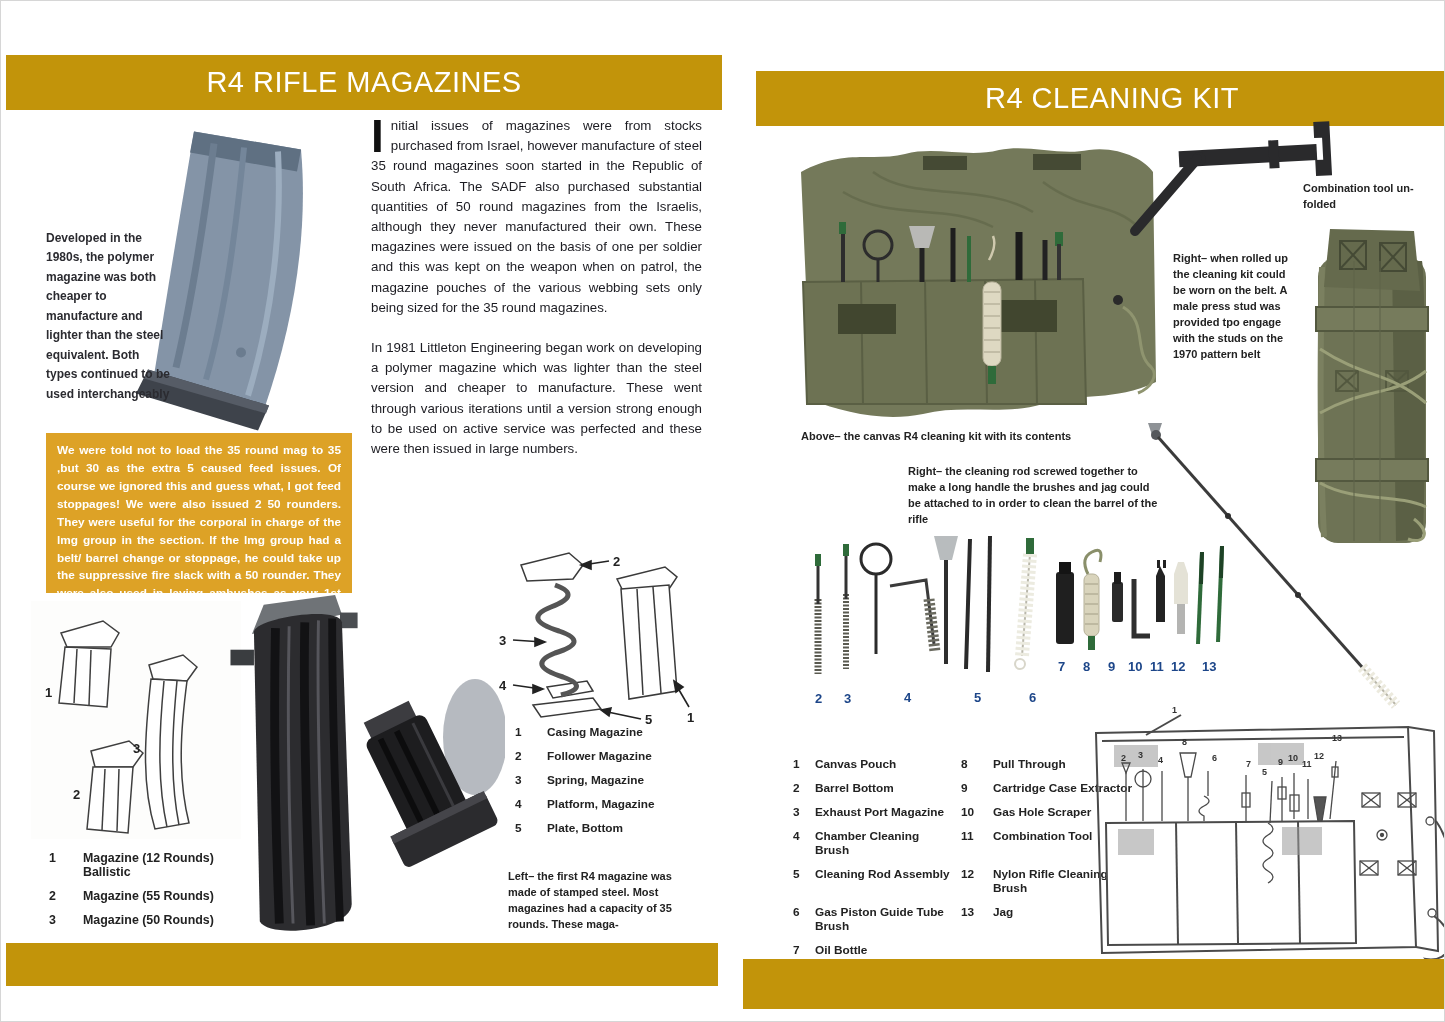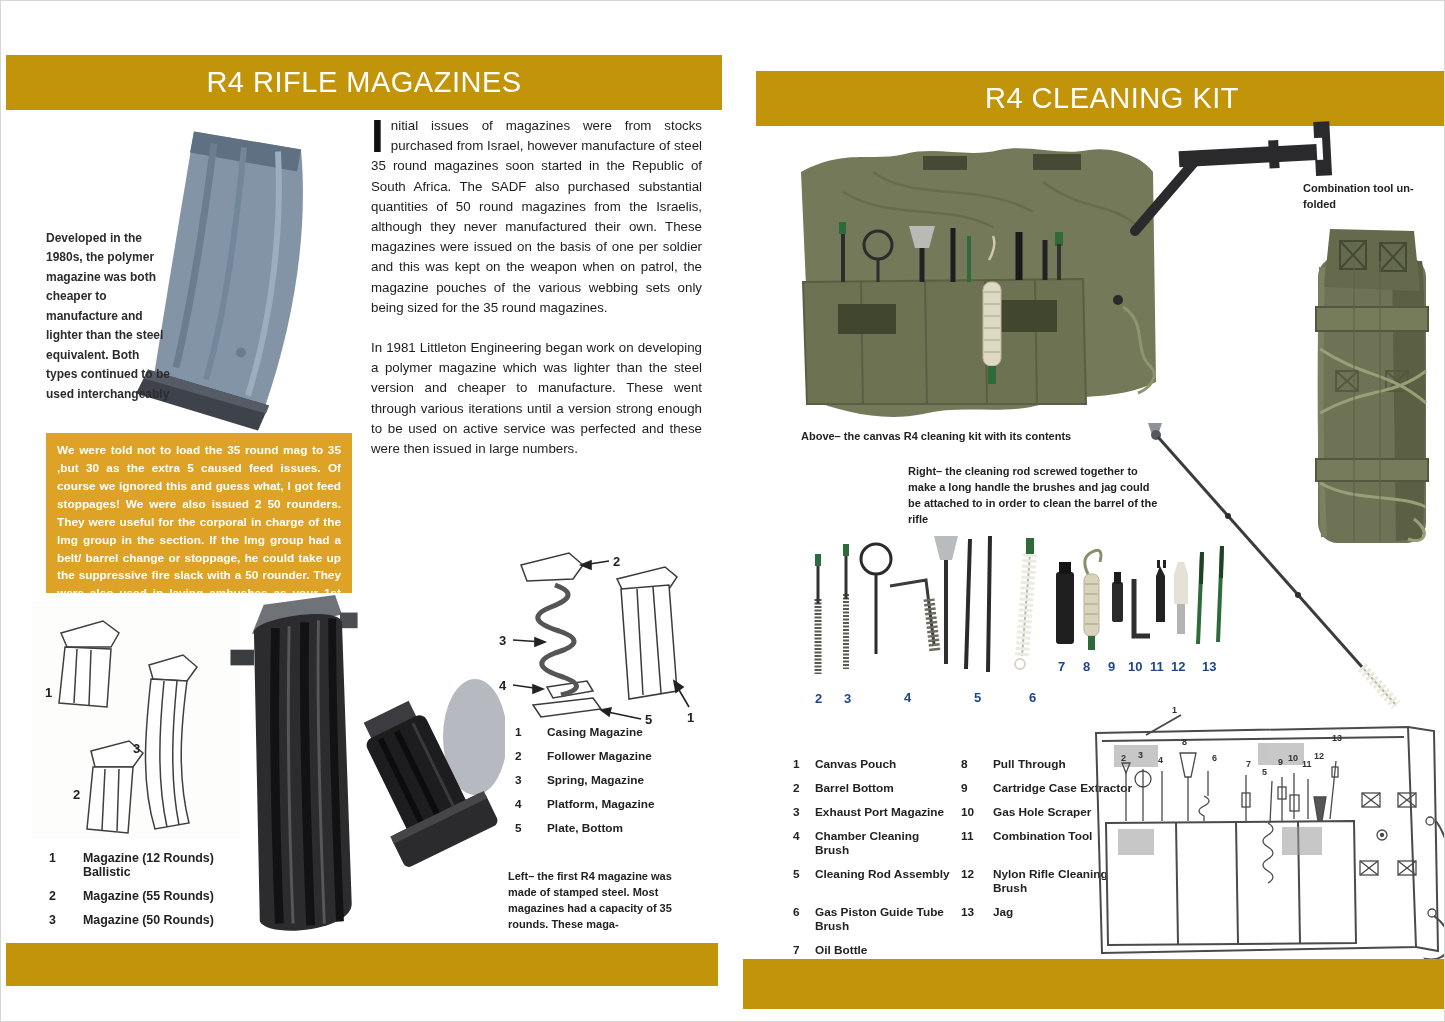--- a/index.html
+++ b/index.html
@@ -238,20 +238,21 @@
         <path d="M196,6 L212,6 L212,60 L196,60 L196,44 L204,44 L204,22 L196,22 Z" fill="#2a2a2c"></path>
         <rect x="150" y="22" width="10" height="28" fill="#2a2a2c"></rect>
       </g>
       <circle cx="80" cy="40" r="7" fill="#2a2a2c"></circle>
       <line x1="78" y1="40" x2="16" y2="112" stroke="#2a2a2c" stroke-width="10" stroke-linecap="round"></line>
     </svg>
   </div>
 
   <div class="abs caption" style="left:552px;top:152px;width:128px;">Combination tool un-folded</div>
 
+  <div class="abs caption" style="left:422px;top:222px;width:120px;">Right– when rolled up the cleaning kit could be worn on the belt. A male press stud was provided tpo engage with the studs on the 1970 pattern belt</div>
 
   <div class="abs" style="left:545px;top:192px;width:150px;height:330px;">
     <svg width="150" height="330" viewBox="0 0 150 330">
       <rect x="22" y="36" width="108" height="286" rx="20" fill="#6e7355"></rect>
       <path d="M96,40 L126,40 C130,60 130,300 126,318 L100,320 Z" fill="#5b6045"></path>
       <path d="M26,46 C24,140 24,240 28,316" stroke="#7b8060" stroke-width="6" fill="none"></path>
       <path d="M34,8 L118,10 L124,70 L28,66 Z" fill="#656a4d"></path>
       <g stroke="#454a35" stroke-width="2" fill="none">
         <rect x="44" y="20" width="26" height="28"></rect>
           <line x1="44" y1="20" x2="70" y2="48"></line>

